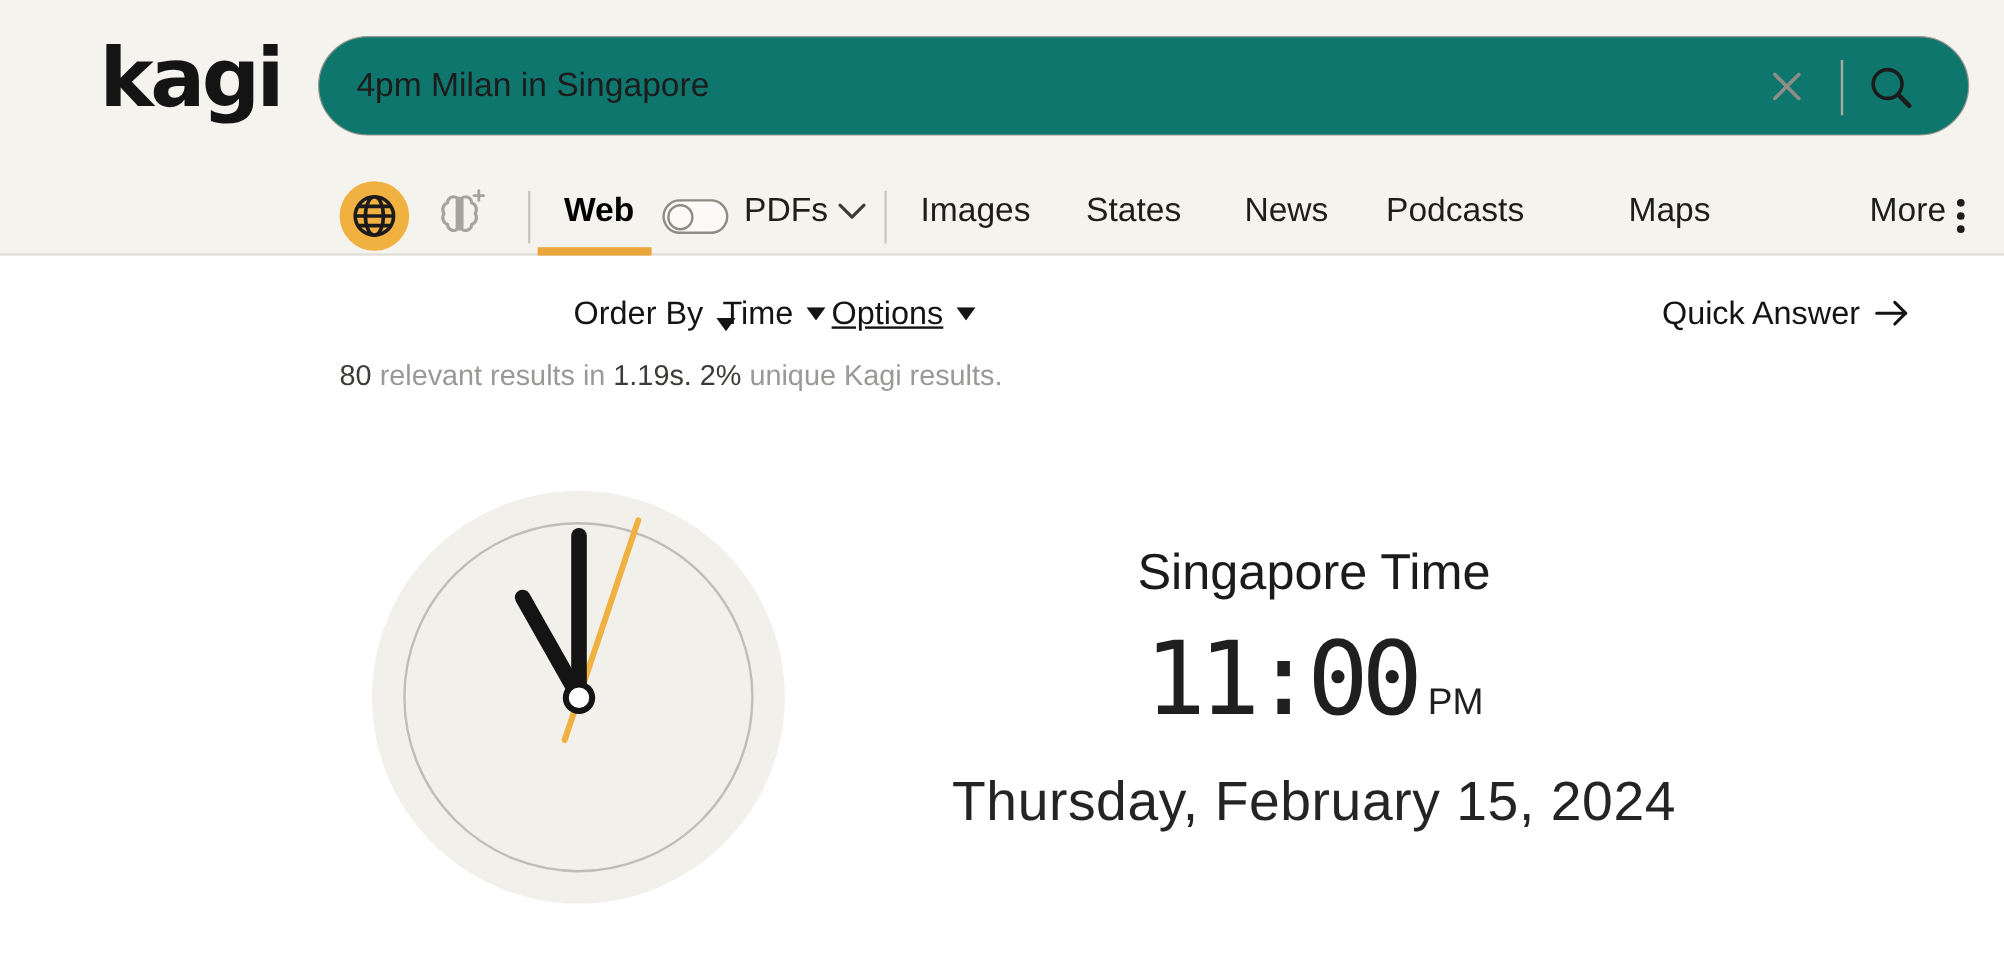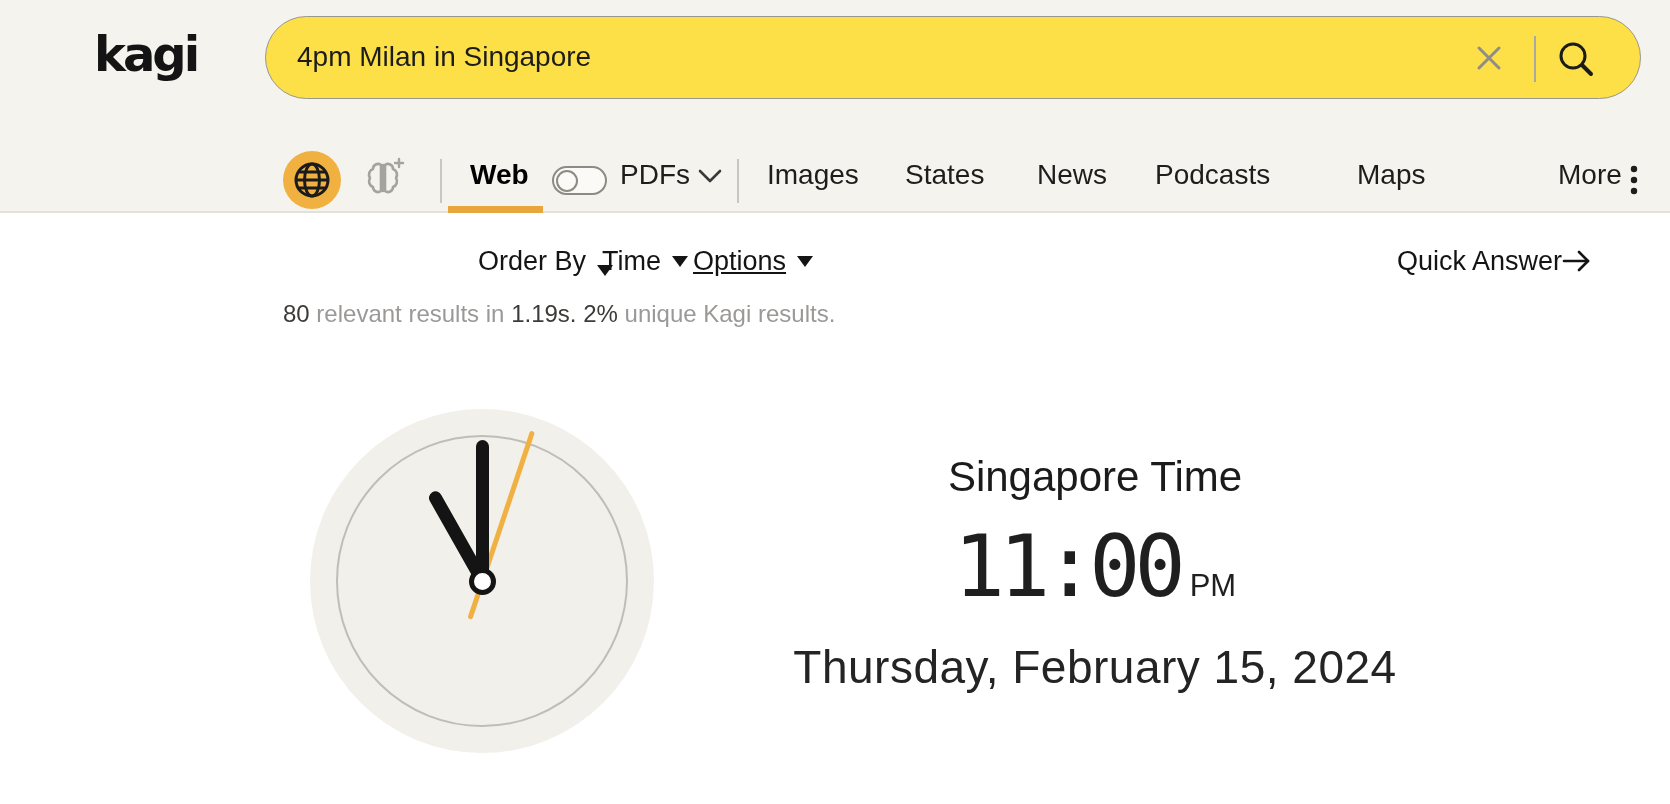--- a/index.html
+++ b/index.html
@@ -4,23 +4,23 @@
 <style>
   * { margin:0; padding:0; box-sizing:border-box; }
   html,body { width:1670px; height:804px; }
   body { font-family:"Liberation Sans", sans-serif; background:#ffffff; color:#1b1b19; overflow:hidden; }
   #page { position:relative; width:1670px; height:804px; background:#ffffff; }
 
   
   .header { position:absolute; left:0; top:0; width:1670px; height:213px;
             background:#f5f3ee; border-bottom:2px solid #e2e0d9; }
   .logo { position:absolute; left:83px; top:26px; font-family:"DejaVu Sans", sans-serif;
-          font-size:48px; font-weight:bold; letter-spacing:-3px; color:#141414; cursor:pointer;margin-left:11px; }
-  .search-pill { position:absolute; left:265px; top:16px; width:1376px; height:83px;
-                 background:#fde047; border:1.5px solid #98968f; border-radius:42px; }
+          font-size:68px; font-weight:bold; letter-spacing:-3px; color:#141414; cursor:pointer; }
+  .search-pill { position:absolute; left:265px; top:30px; width:1376px; height:83px;
+                 background:#0f766e; border:1.5px solid #98968f; border-radius:42px; }
   .search-input { position:absolute; left:31px; top:0; width:1160px; height:80px; border:none; outline:none;
                   background:transparent; font-family:"Liberation Sans",sans-serif; font-size:28px; color:#1c1c1c; }
   .clear-btn { position:absolute; left:1208px; top:26px; width:30px; height:30px; cursor:pointer; }
   .search-divider { position:absolute; left:1268px; top:19px; width:2px; height:46px; background:#aaa8a2; }
   .search-btn { position:absolute; left:1290px; top:22px; width:40px; height:40px; cursor:pointer; }
 
   
   .lens-globe { position:absolute; left:283px; top:151px; width:58px; height:58px; border-radius:50%;
                 background:#f0b140; display:flex; align-items:center; justify-content:center; cursor:pointer; }
   .assistant { position:absolute; left:361px; top:155px; width:44px; height:44px; cursor:pointer; }
@@ -41,21 +41,21 @@
   .tab-podcasts { left:1155px; }
   .tab-maps     { left:1357px; }
   .tab-more     { left:1558px; }
   .more-dots    { position:absolute; left:1630px; top:164px; cursor:pointer; }
 
   
   .filter { position:absolute; top:246px; font-size:27px; color:#141414; line-height:30px;
             display:flex; align-items:center; gap:11px; cursor:pointer; white-space:nowrap; }
   .f-region  { left:278px; } .f-order { left:478px;align-items:flex-end; } .f-time { left:602px; } .f-options { left:693px;text-decoration:underline; }
   .quick-answer { position:absolute; top:246px; right:78px; font-size:27px; color:#141414; line-height:30px;
-                  display:flex; align-items:center; cursor:pointer; }
+                  display:flex; align-items:center; gap:12px; cursor:pointer; }
 
   
   .stats { position:absolute; left:283px; top:300px; font-size:24px; line-height:28px; white-space:pre-wrap; }
   .stats .dim { color:#9b9997; } .stats .emph { color:#3d3b38; }
 
   
   .clock { position:absolute; left:310px; top:409px; width:344px; height:344px; }
   .clock-face { position:absolute; inset:0; border-radius:50%; background:#f2f0ea; }
   .clock-ring { position:absolute; inset:26px; border-radius:50%; border:2px solid #bfbdb7; }
   .hand { position:absolute; background:#141414; border-radius:8px; }

